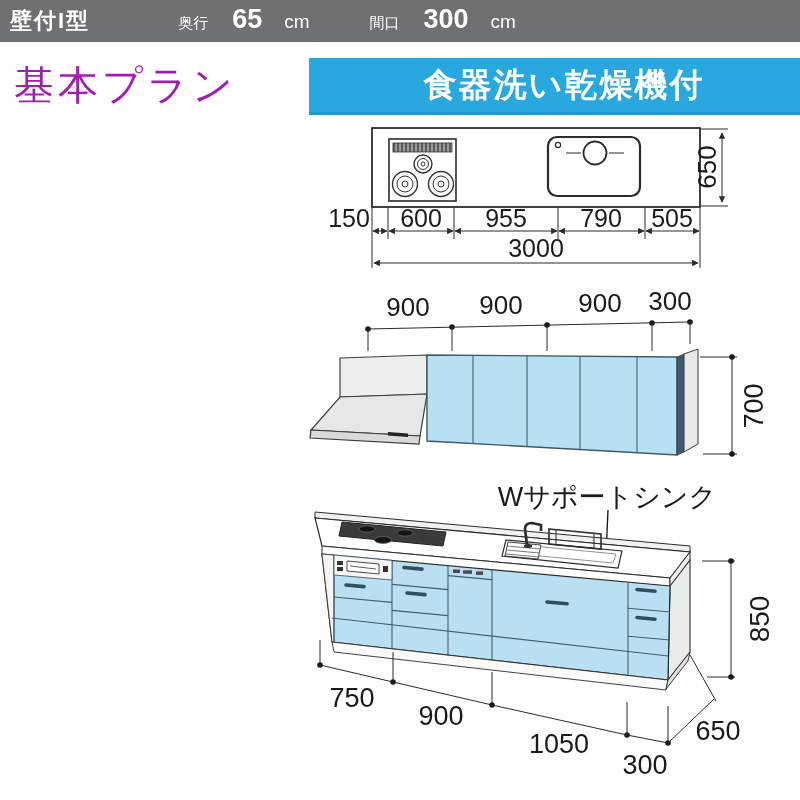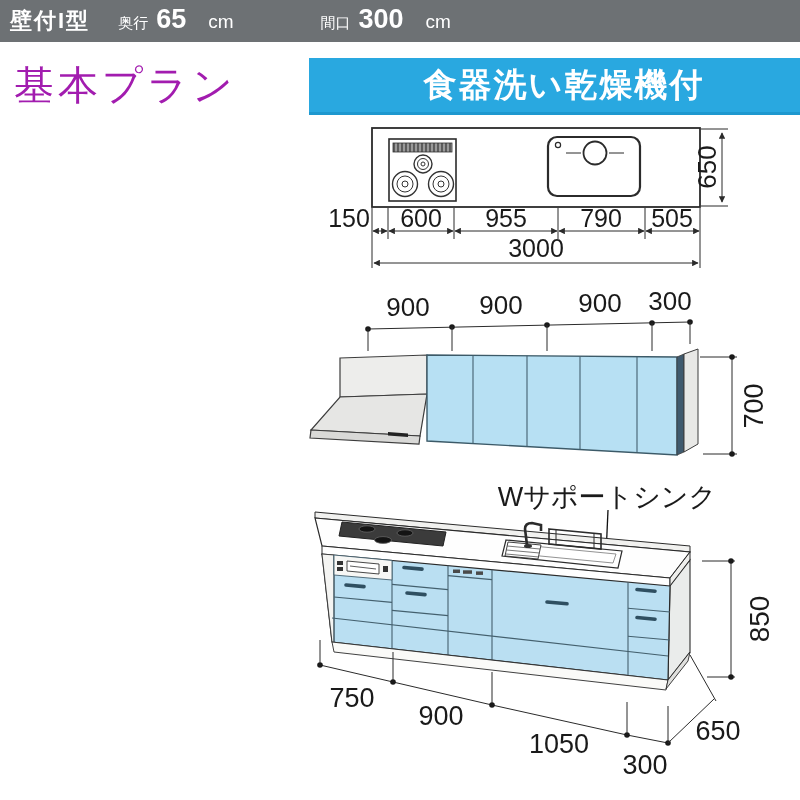--- a/index.html
+++ b/index.html
@@ -2,24 +2,24 @@
 <html><head>
 <meta charset="utf-8">
 <style>
   html,body{margin:0;padding:0;background:#fff;}
   #page{position:relative;width:800px;height:786px;background:#fff;overflow:hidden;
         font-family:"Liberation Sans",sans-serif;text-align:center;}
   
   #header{position:absolute;left:0;top:0;width:800px;height:42px;background:#6d7174;
           display:flex;align-items:baseline;color:#fff;}
   #header .type{font-size:22px;font-weight:600;letter-spacing:2px;margin-left:10px;line-height:42px;}
-  #header .small-label{font-size:15px;margin-left:28px;}
-  #header .big-val{font-size:27px;font-weight:600;margin-left:8px;}
+  #header .small-label{font-size:15px;margin-left:88px;}
+  #header .big-val{font-size:27px;font-weight:600;margin-left:24px;}
   #header .unit{font-size:19px;margin-left:22px;}
-  #header .small-label.second{margin-left:87px;}
+  #header .small-label.second{margin-left:60px;}
   
   #plan-title{position:absolute;left:14px;top:58px;font-size:40px;color:#a21caf;
               letter-spacing:4px;font-weight:500;}
   
   #banner{position:absolute;left:285px;top:58px;width:510px;height:54px;background:#29a8e0;
           border-bottom:3px solid #1e98cf;display:flex;align-items:center;justify-content:center;margin-left:24px;}
   #banner span{color:#fff;font-size:33px;font-weight:700;letter-spacing:2px;}
   
   #footnote{position:absolute;left:20px;top:762px;font-size:17px;color:#73787c;}
   

